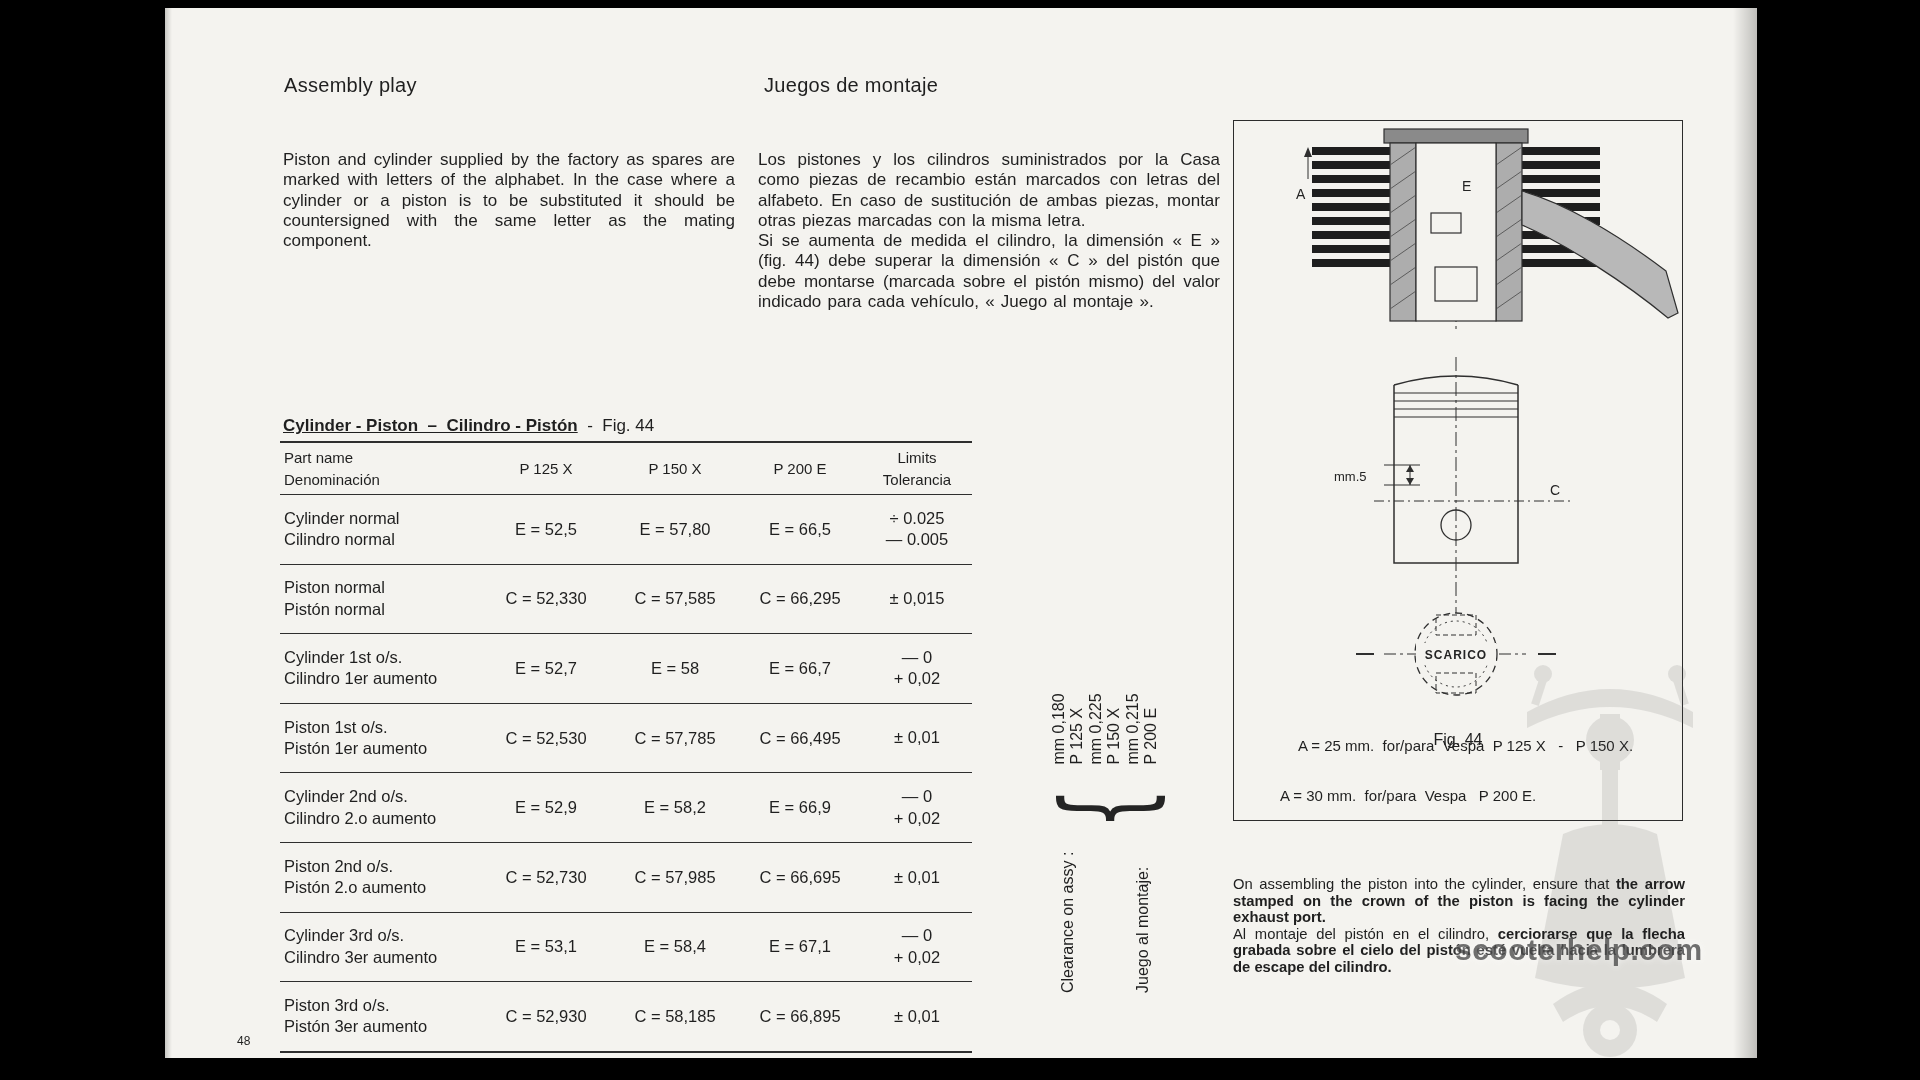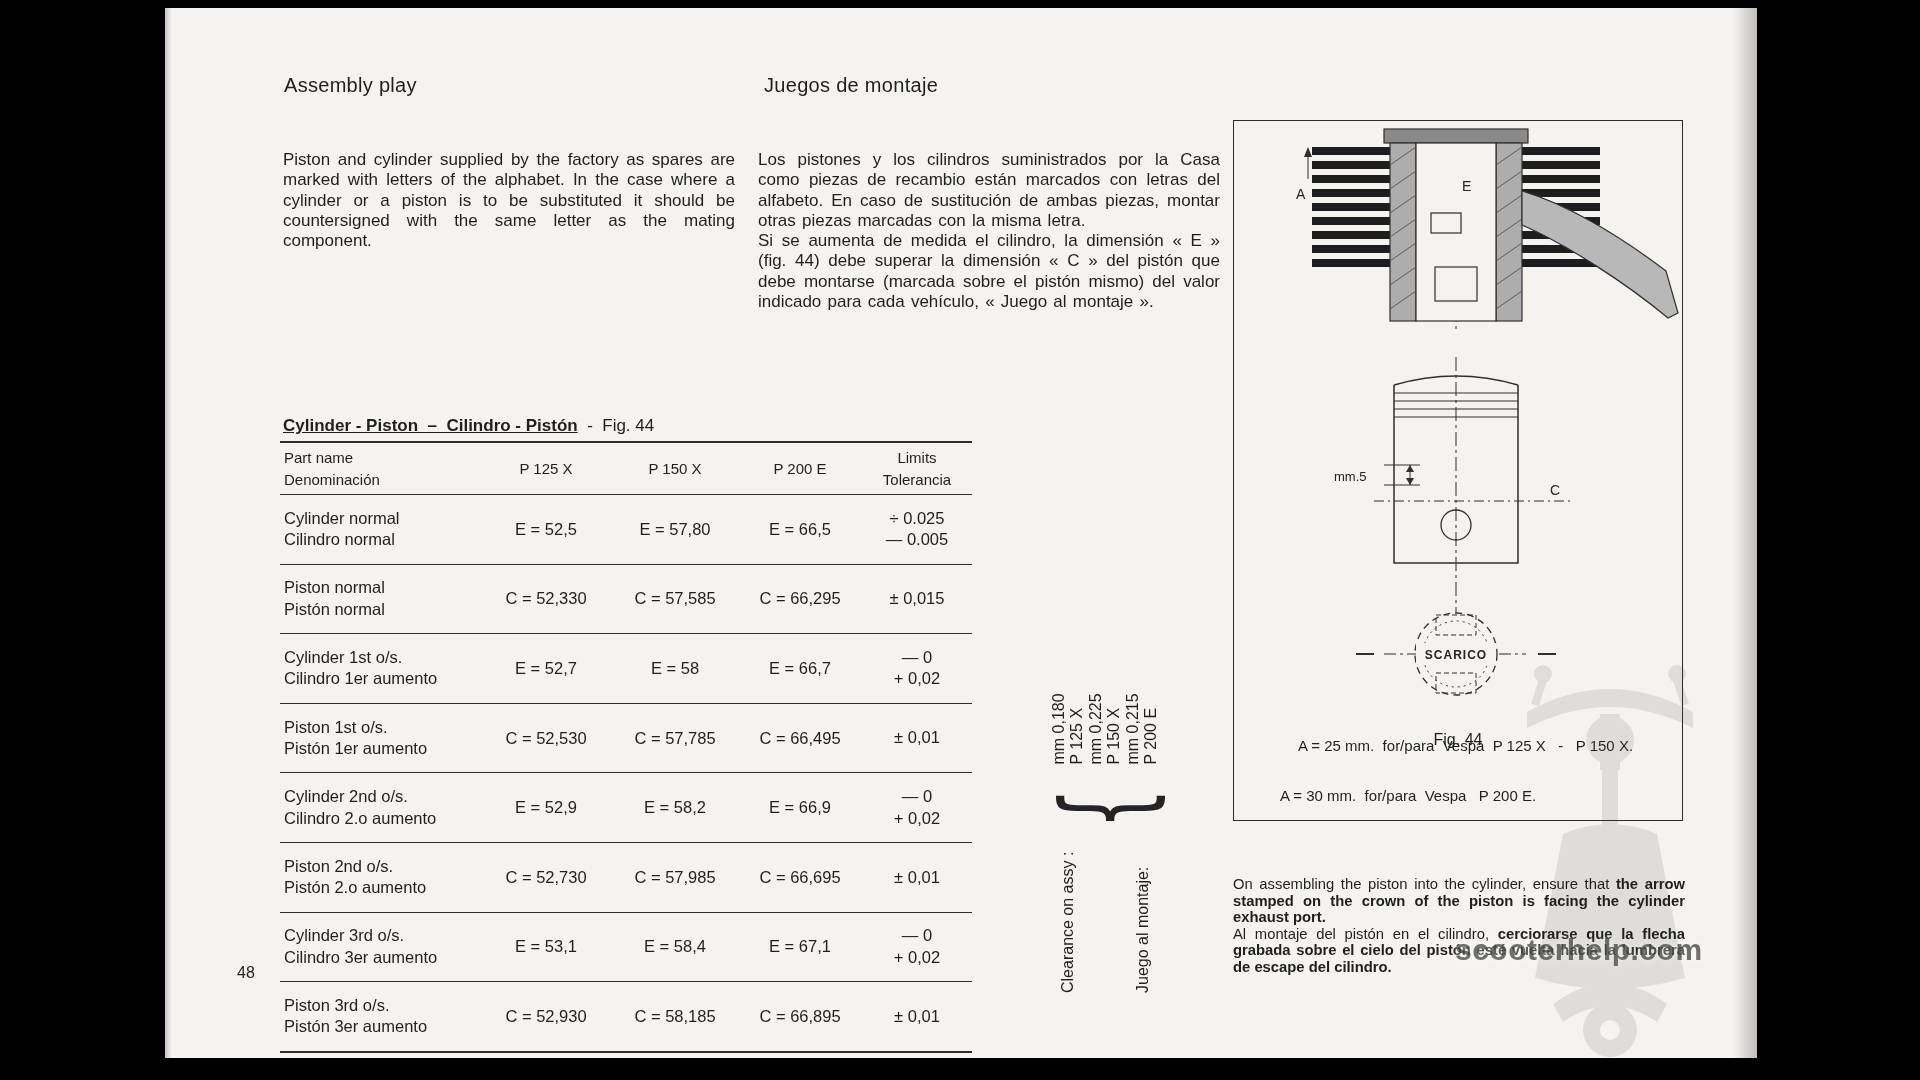--- a/index.html
+++ b/index.html
@@ -30,21 +30,21 @@
   .th{font-size:15px;line-height:19px;text-align:center;white-space:pre-line;}
   .trow{display:flex;align-items:center;height:68.6px;}
   .trow + .trow{border-top:1.3px solid #2e2e2e;}
   .td{font-size:16.5px;}
   .c-name{width:200px;padding-left:4px;text-align:left;white-space:pre-line;line-height:21.5px;box-sizing:border-box;}
   .c-v{width:132px;text-align:center;}
   .c-v2{width:126px;text-align:center;}
   .c-v3{width:124px;text-align:center;}
   .c-lim{width:110px;text-align:center;white-space:pre-line;line-height:21.5px;}
 
-  .pagenum{position:absolute;left:72px;top:956px;font-size:16px;}
+  .pagenum{position:absolute;left:72px;top:1026px;font-size:12px;}
 
   
   .clr-wrap{position:absolute;left:875px;top:640px;width:130px;height:345px;}
   .clr-inner{position:absolute;left:0;top:0;width:345px;height:130px;
              transform-origin:0 0;transform:rotate(-90deg) translateX(-345px);
              display:flex;flex-direction:row;align-items:center;gap:6px;}
   .clr-labels{font-size:16px;line-height:25px;white-space:pre;}
   .clr-brace{font-family:"DejaVu Sans",sans-serif;font-size:118px;line-height:110px;
              transform:scaleX(.55);color:#242424;}
   .clr-values{font-size:16px;line-height:18.5px;white-space:pre-line;}

